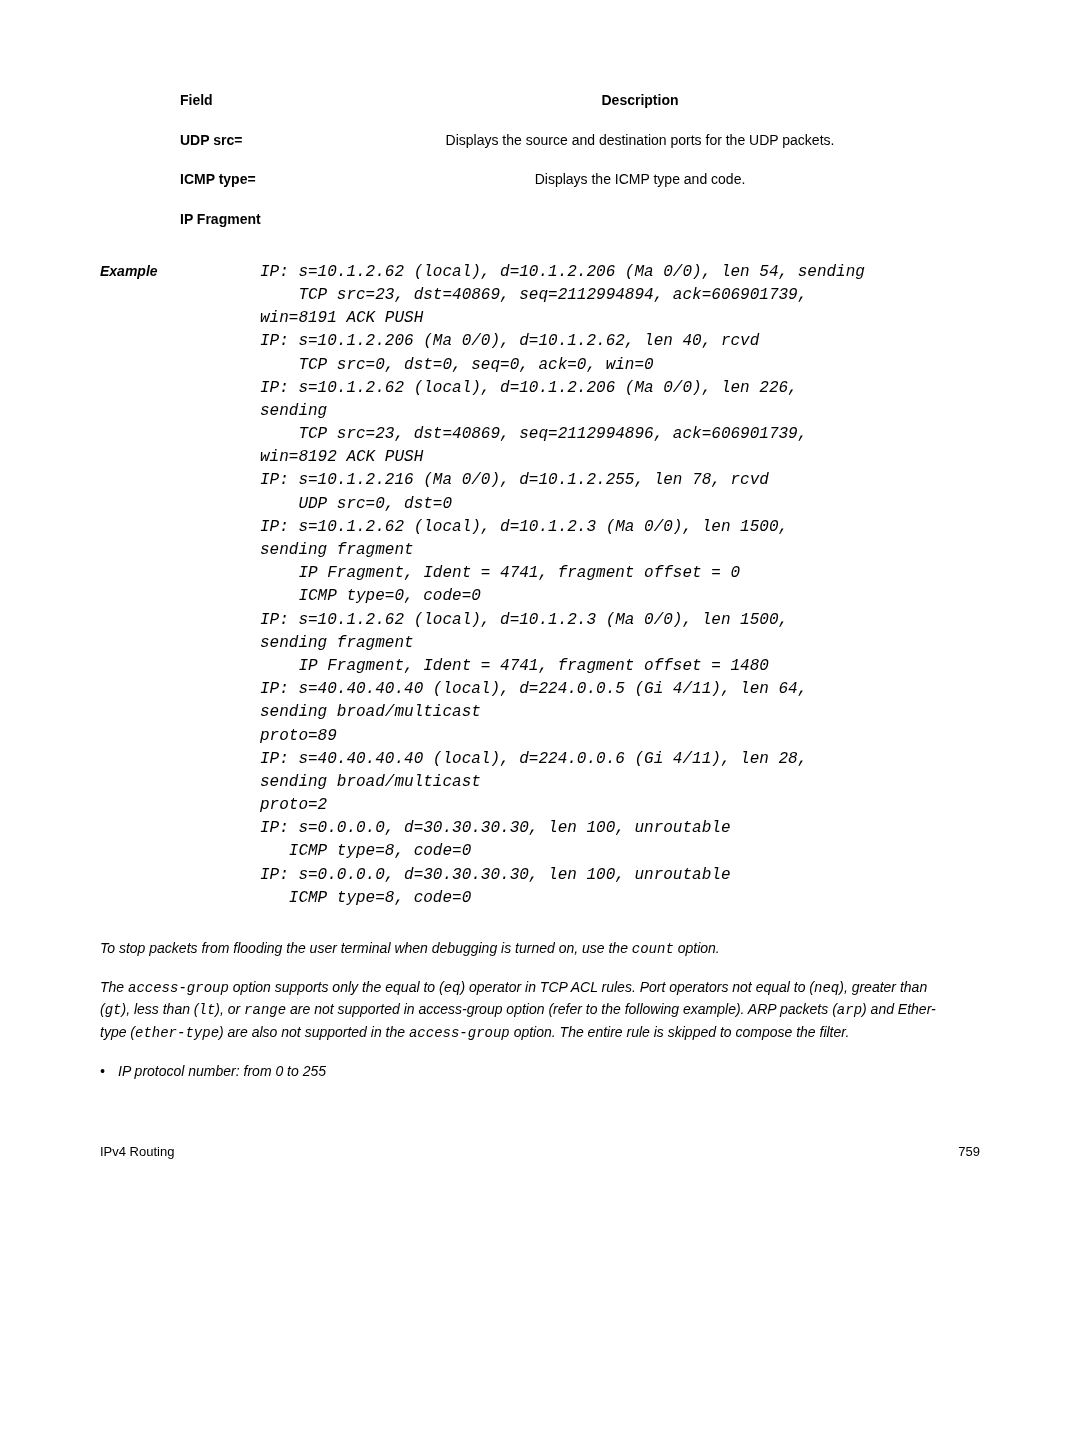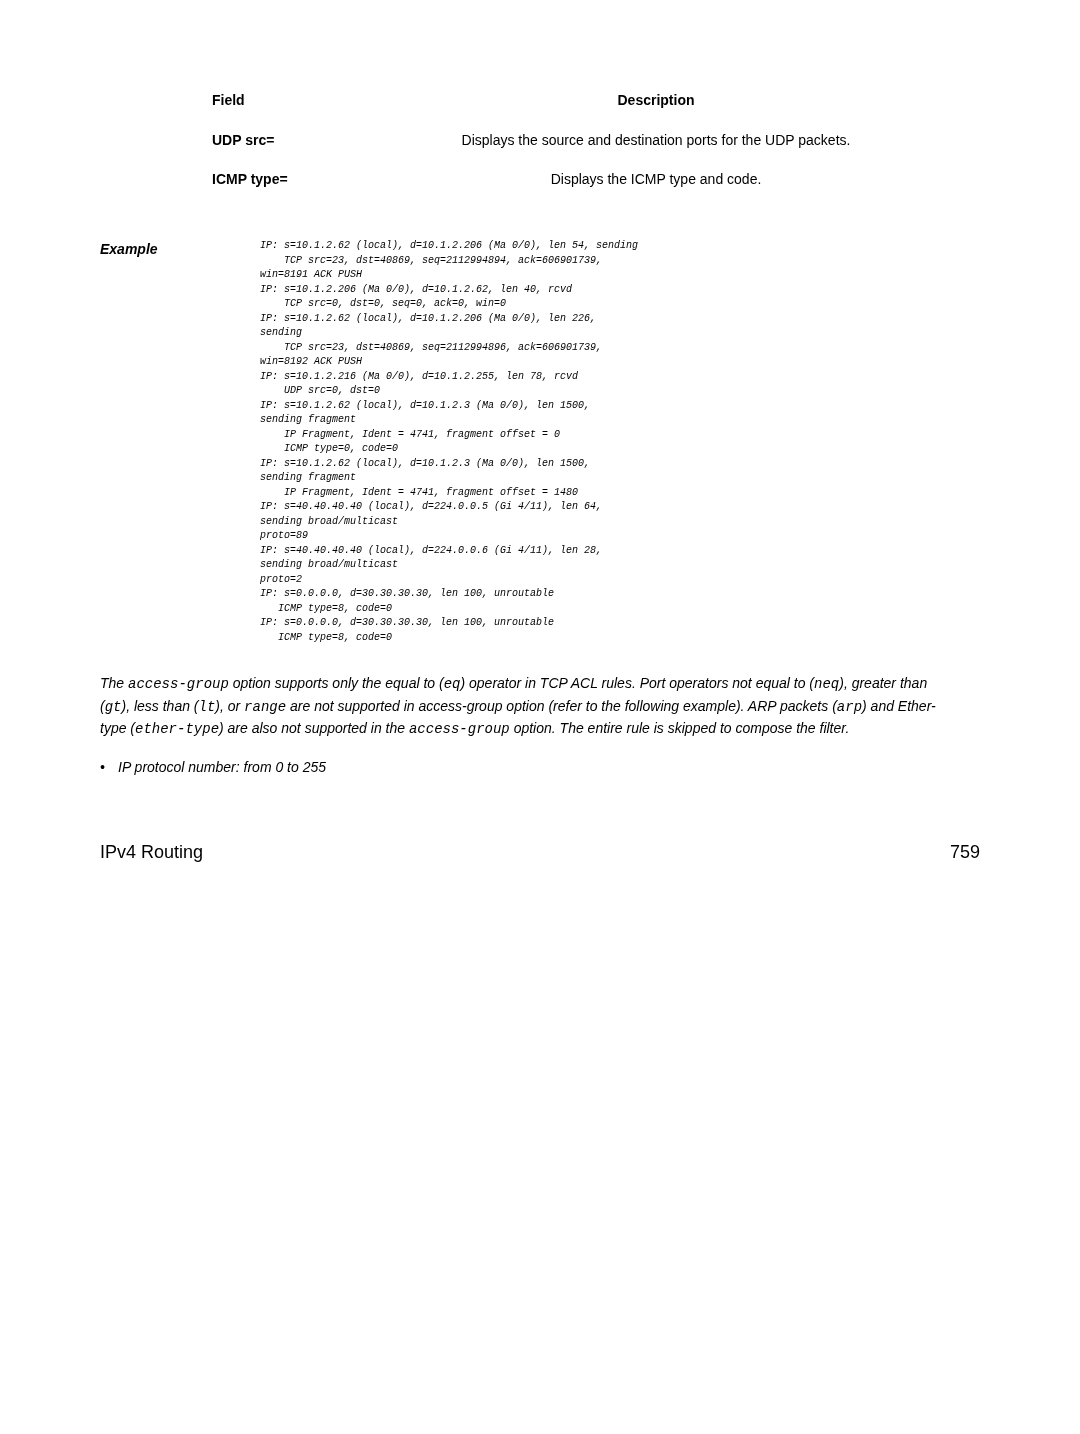--- a/index.html
+++ b/index.html
@@ -7,21 +7,21 @@
     padding: 90px 100px 40px 100px;
     font-family: Arial, Helvetica, sans-serif;
     font-size: 14px;
     line-height: 1.55;
     color: #000;
     width: 1080px;
     box-sizing: border-box;
     background: #fff;
   }
   .field-table {
-    margin-left: 112px;
+    margin-left: 80px;
     margin-bottom: 30px;
   }
   .field-row {
     display: flex;
     margin-bottom: 18px;
   }
   .field-name {
     width: 150px;
     flex-shrink: 0;
     font-weight: bold;
@@ -40,21 +40,21 @@
     width: 160px;
     flex-shrink: 0;
     font-weight: bold;
   }
   .section-body {
     flex: 1;
     padding-right: 20px;
   }
   .code-block {
     font-family: "Courier New", monospace;
-    font-size: 10px;
+    font-size: 16px;
     line-height: 1.45;
     white-space: pre;
   }
   .mono {
     font-family: "Courier New", monospace;
   }
   .para {
     margin-bottom: 16px;
   }
   .bullet {
@@ -62,40 +62,41 @@
     margin-top: 10px;
   }
   .bullet-dot {
     width: 18px;
     flex-shrink: 0;
   }
   .footer {
     display: flex;
     justify-content: space-between;
     margin-top: 60px;
-    font-size: 18px;
+    font-size: 13px;
   }
 </style>
 </head>
 <body>
 
 <div class="field-table">
   <div class="field-row">
     <div class="field-name">Field</div>
     <div class="field-desc" style="font-weight:bold">Description</div>
   </div>
   <div class="field-row">
     <div class="field-name">UDP src=</div>
     <div class="field-desc">Displays the source and destination ports for the UDP packets.</div>
   </div>
   <div class="field-row">
     <div class="field-name">ICMP type=</div>
     <div class="field-desc">Displays the ICMP type and code.</div>
   </div>
   <div class="field-row">
+    <div class="field-name">IP Fragment</div>
   </div>
 </div>
 
 <div class="section">
   <div class="section-label">Example</div>
   <div class="section-body">
     <div class="code-block">IP: s=10.1.2.62 (local), d=10.1.2.206 (Ma 0/0), len 54, sending
     TCP src=23, dst=40869, seq=2112994894, ack=606901739,
 win=8191 ACK PUSH
 IP: s=10.1.2.206 (Ma 0/0), d=10.1.2.62, len 40, rcvd
@@ -122,20 +123,23 @@
 IP: s=0.0.0.0, d=30.30.30.30, len 100, unroutable
    ICMP type=8, code=0
 IP: s=0.0.0.0, d=30.30.30.30, len 100, unroutable
    ICMP type=8, code=0</div>
   </div>
 </div>
 
 <div class="section">
   <div class="section-body">
     <div class="para">
+      <span>To stop packets from flooding the user terminal when debugging is turned on, use the </span><span class="mono">count</span><span> option.</span>
+    </div>
+    <div class="para">
       <span>The </span><span class="mono">access-group</span><span> option supports only the equal to (</span><span class="mono">eq</span><span>) operator in TCP ACL rules. Port operators not equal to (</span><span class="mono">neq</span><span>), greater than (</span><span class="mono">gt</span><span>), less than (</span><span class="mono">lt</span><span>), or </span><span class="mono">range</span><span> are not supported in access-group option (refer to the following example). ARP packets (</span><span class="mono">arp</span><span>) and Ether-type (</span><span class="mono">ether-type</span><span>) are also not supported in the </span><span class="mono">access-group</span><span> option. The entire rule is skipped to compose the filter.</span>
     </div>
     <div class="bullet">
       <div class="bullet-dot">•</div>
       <div>IP protocol number: from 0 to 255</div>
     </div>
   </div>
 </div>
 
 <div class="footer">

